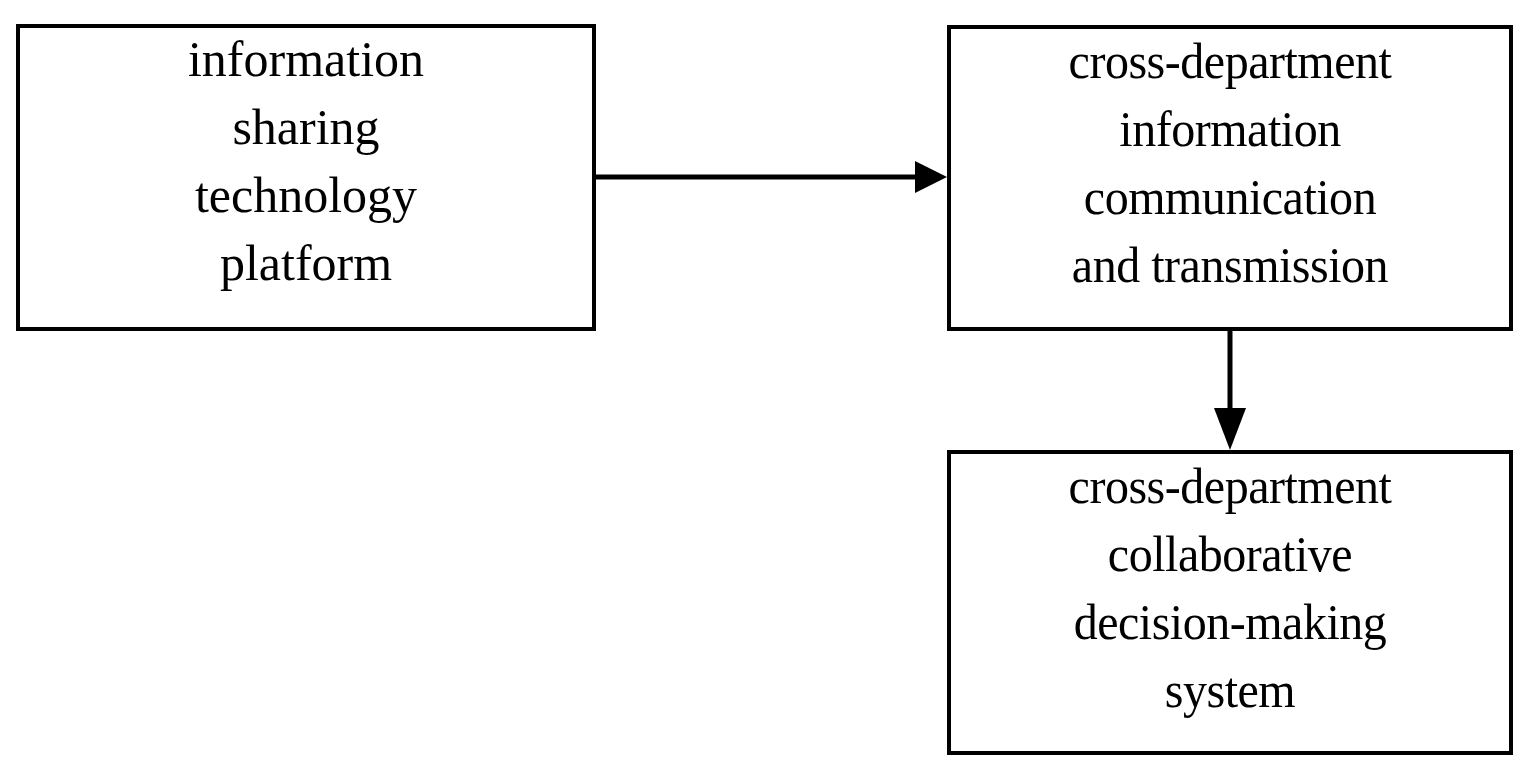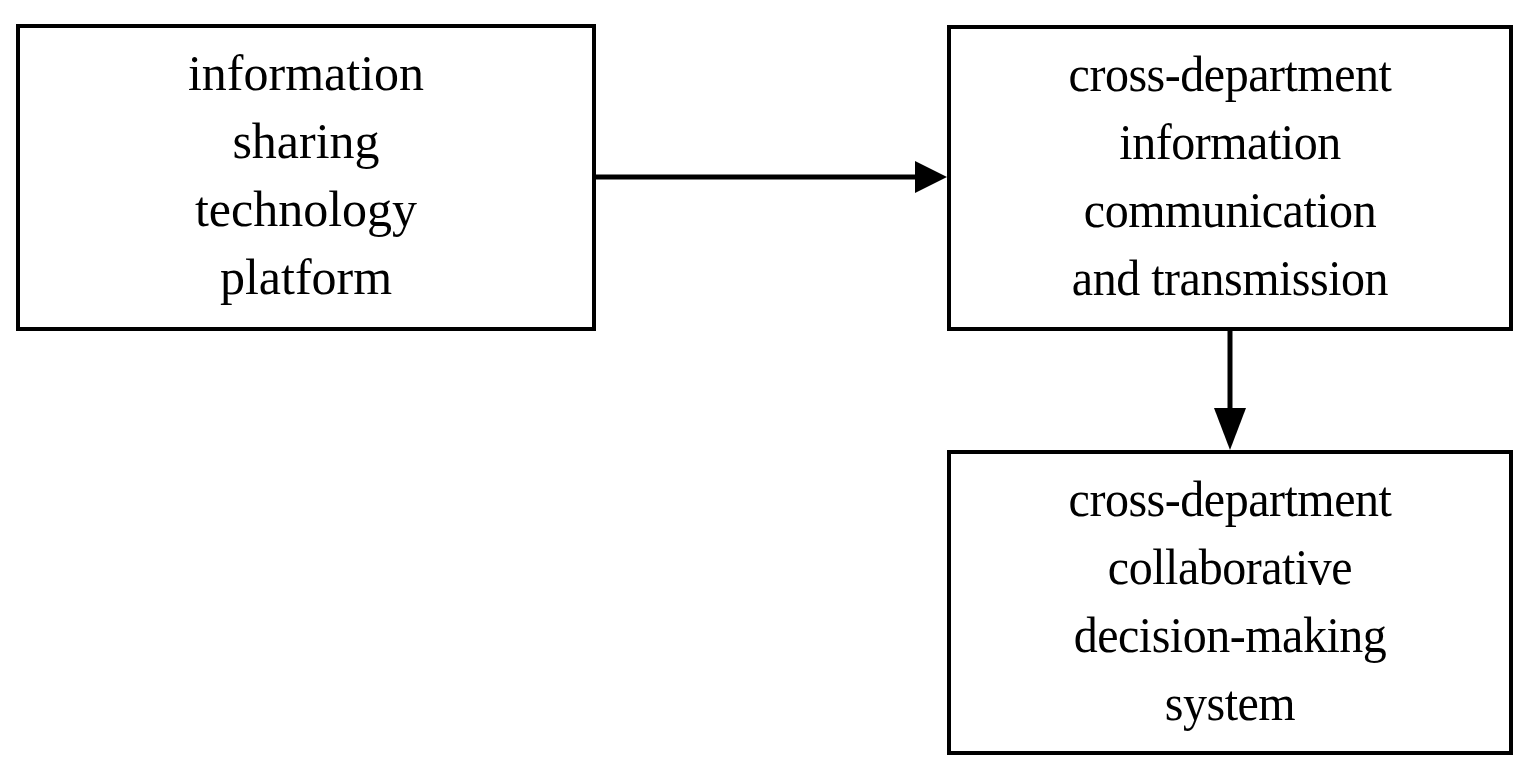--- a/index.html
+++ b/index.html
@@ -15,21 +15,21 @@
     background: #ffffff;
     overflow: hidden;
     font-family: "Liberation Serif", "DejaVu Serif", serif;
   }
   .node {
     position: absolute;
     box-sizing: border-box;
     border: 4px solid #000000;
     background: #ffffff;
     display: flex;
-    align-items: center;
+    align-items: flex-start;
     justify-content: center;
     text-align: center;
   }
   .node-label {
     display: block;
     width: 100%;
     color: #000000;
     text-align: center;
     white-space: pre-line;
   }

